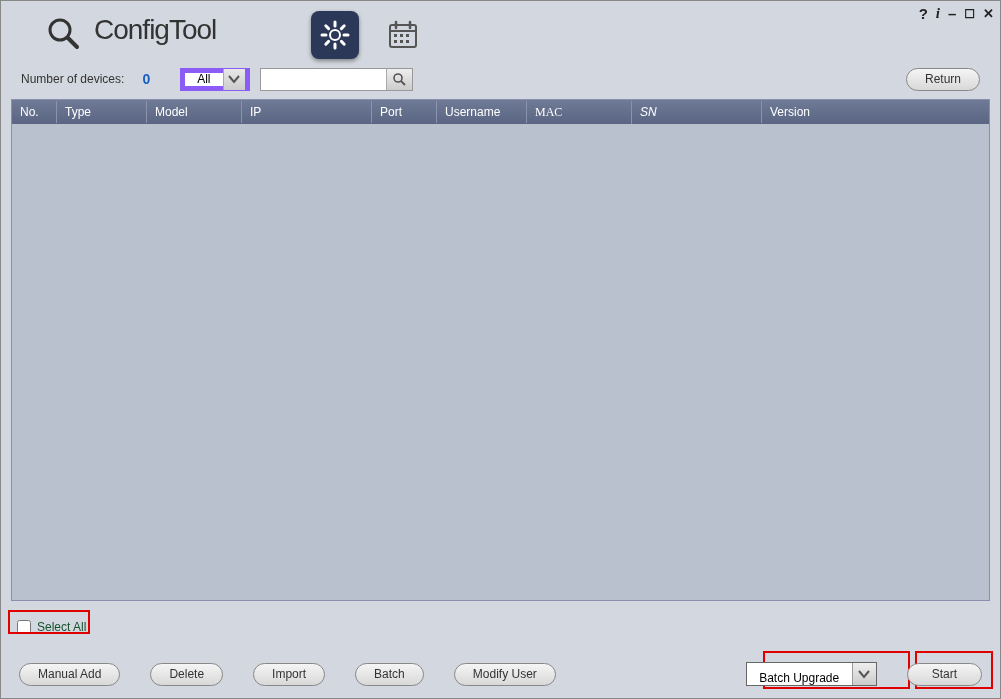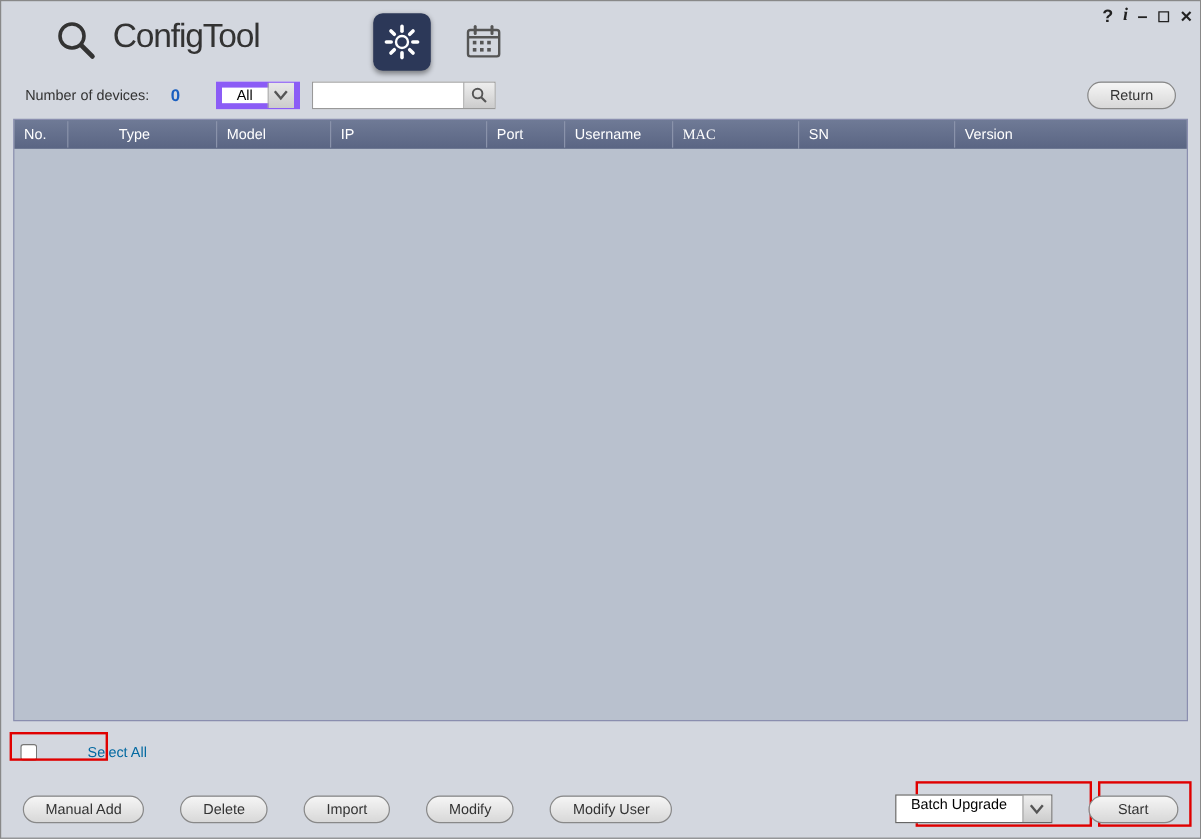--- a/index.html
+++ b/index.html
@@ -26,41 +26,41 @@
   .search-wrap input { border: none; outline: none; width: 125px; padding: 0 6px; font-size: 12px; }
   .search-wrap .search-btn { width: 26px; height: 21px; background: linear-gradient(#eee,#ccc); border-left: 1px solid #aaa; display: flex; align-items: center; justify-content: center; }
   
   .pill-btn { border: 1px solid #888; background: linear-gradient(#f5f5f5,#d8d8d8); border-radius: 12px; height: 23px; padding: 0 18px; font-size: 12px; color: #333; cursor: pointer; display: inline-flex; align-items: center; }
   .return-btn { position: absolute; right: 20px; }
   
   .table-area { margin: 0 10px; background: #b9c1ce; height: 502px; border: 1px solid #8a8eaf; }
   .table-header { height: 24px; background: linear-gradient(#6f7a96,#5a6583); display: flex; color: #fff; font-size: 12px; align-items: center; }
   .th { padding: 4px 8px; border-right: 1px solid #8a93ab; }
   .th.no { width: 45px; }
-  .th.type { width: 90px; margin-left: 34px; }
+  .th.type { width: 90px; }
   .th.model { width: 95px; }
   .th.ip { width: 130px; }
   .th.port { width: 65px; }
   .th.user { width: 90px; }
   .th.mac { width: 105px; font-family: Liberation Serif, serif; }
-  .th.sn { width: 130px; }
+  .th.sn { width: 130px; font-style: italic; }
   .th.ver { flex: 1; border-right: none; }
   
   .select-all-wrap { position: absolute; left: 10px; top: 615px; display: flex; align-items: center; gap: 6px; padding: 4px 6px; }
   .select-all-wrap input { width: 14px; height: 14px; }
-  .select-all-wrap label { font-size: 12px; color: #0369a1; margin-left: 36px; }
+  .select-all-wrap label { font-size: 12px; color: #14532d; }
   
   .highlight-box1 { position: absolute; border: 2px solid #e00000; left: 7px; top: 609px; width: 82px; height: 24px; pointer-events: none; }
   .highlight-box2 { position: absolute; border: 2px solid #e00000; left: 762px; top: 650px; width: 147px; height: 38px; pointer-events: none; }
   .highlight-box3 { position: absolute; border: 2px solid #e00000; left: 914px; top: 650px; width: 78px; height: 38px; pointer-events: none; }
   
   .bottom-bar { position: absolute; bottom: 12px; left: 18px; right: 18px; display: flex; align-items: center; gap: 30px; }
   .bottom-bar .spacer { flex: 1; }
   
-  .batch-dd { display: inline-flex; align-items: flex-start; background: #fff; border: 1px solid #666; height: 24px; }
+  .batch-dd { display: inline-flex; align-items: flex-end; background: #fff; border: 1px solid #666; height: 24px; }
   .batch-dd .bd-text { width: 105px; text-align: center; font-size: 12px; }
   .batch-dd .bd-arrow { width: 24px; height: 22px; background: linear-gradient(#eee,#ccc); border-left: 1px solid #999; display: flex; align-items: center; justify-content: center; }
   
   svg { display: block; }
 </style>
 </head>
 <body>
 
 <div class="titlebar">
   <span class="logo-icon">
@@ -158,21 +158,21 @@
 </div>
 
 <div class="highlight-box1"></div>
 <div class="highlight-box2"></div>
 <div class="highlight-box3"></div>
 
 <div class="bottom-bar">
   <button class="pill-btn">Manual Add</button>
   <button class="pill-btn">Delete</button>
   <button class="pill-btn">Import</button>
-  <button class="pill-btn">Modify</button>
+  <button class="pill-btn">Batch</button>
   <button class="pill-btn">Modify User</button>
   <div class="spacer"></div>
   <div class="batch-dd">
     <span class="bd-text">Batch Upgrade</span>
     <span class="bd-arrow">
       <svg width="12" height="10">
           <path d="M1 2 L6 8 L11 2" fill="none" stroke="#555" stroke-width="2"></path>
         </svg>
     </span>
   </div>

